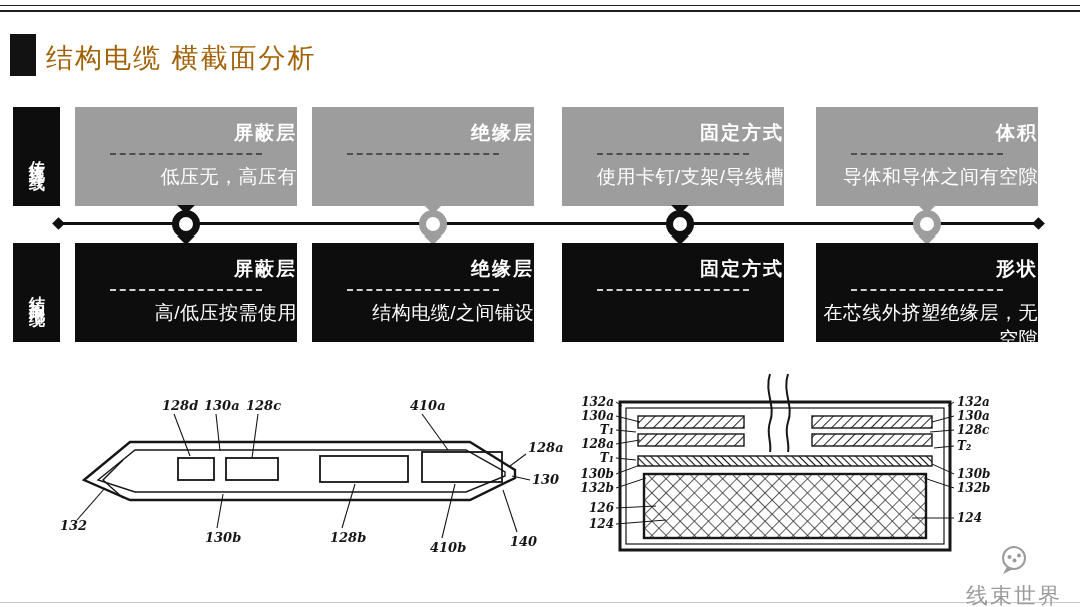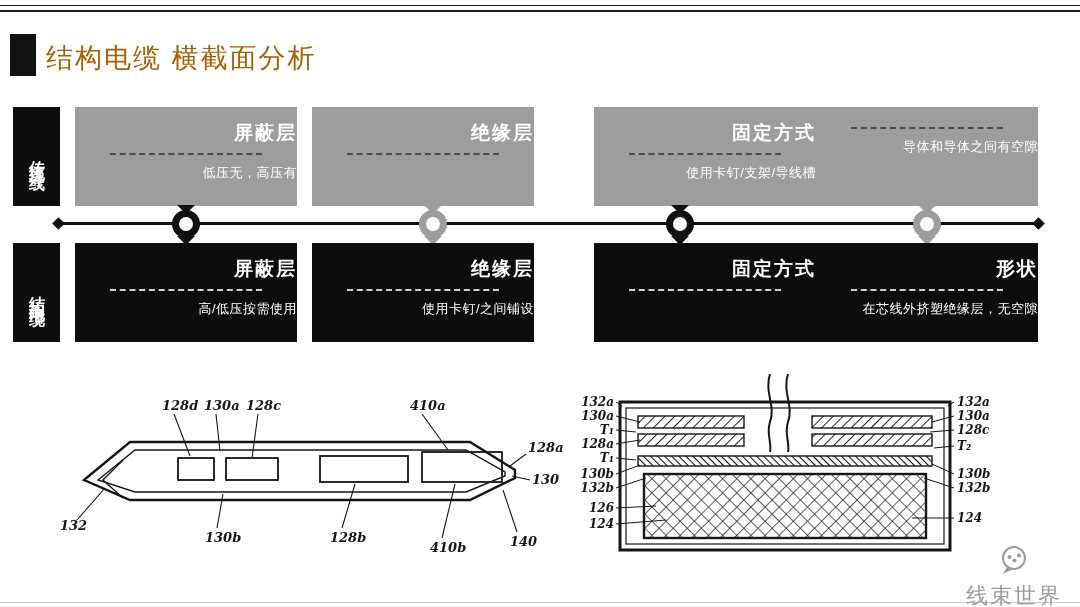--- a/index.html
+++ b/index.html
@@ -20,22 +20,22 @@
             font-size:16px; font-weight:bold; letter-spacing:5px; }
   .vlabel.r1 { top:107px; }
   .vlabel.r2 { top:243px; }
 
   .box { position:absolute; width:222px; height:99px; color:#fff; text-align:right; padding-top:13px; }
   .box.gray  { background:#9d9d9d; top:107px; }
   .box.black { background:#0d0d0d; top:243px; }
   .box .t { font-size:19px; font-weight:bold; letter-spacing:2px; }
   .box .dash { width:152px; margin:7px auto 9px; border-bottom:2px dashed #4d4d4d; }
   .box.black .dash { border-bottom-color:#d2d2d2; }
-  .box .d { font-size:13px; letter-spacing:0.5px;padding-left:20px; }
-  .c1{left:75px} .c2{left:312px} .c3{left:594px} .c4{left:816px}
+  .box .d { font-size:19px; letter-spacing:0.5px; }
+  .c1{left:75px} .c2{left:312px} .c3{left:562px} .c4{left:816px}
 
   .tline { position:absolute; left:58px; top:222px; width:980px; height:3px; background:#101010; }
   .tdot  { position:absolute; top:219px; width:9px; height:9px; background:#101010; transform:rotate(45deg); }
   .node { position:absolute; top:210px; width:28px; height:28px; border-radius:50%; background:#fff; border:7px solid #101010; }
   .node.gray { border-color:#9d9d9d; }
   .tri { position:absolute; width:0; height:0; border-left:9px solid transparent; border-right:9px solid transparent; border-top:9px solid #101010; }
   .tri.gray { border-top-color:#9d9d9d; }
 
   .fig { position:absolute; }
   .fig-left  { left:55px;  top:388px; }
@@ -69,20 +69,21 @@
   <div class="box gray c2">
     <div class="t">绝缘层</div>
     <div class="dash"></div>
   </div>
   <div class="box gray c3">
     <div class="t">固定方式</div>
     <div class="dash"></div>
     <div class="d">使用卡钉/支架/导线槽</div>
   </div>
   <div class="box gray c4">
+    <div class="t">体积</div>
     <div class="dash"></div>
     <div class="d">导体和导体之间有空隙</div>
   </div>
 
   <div class="tline"></div>
   <div class="tdot" style="left:54px"></div>
   <div class="tdot" style="left:1034px"></div>
 
   <div class="tri" style="left:177px; top:205px;"></div>
   <div class="tri gray" style="left:424px; top:205px;"></div>
@@ -100,21 +101,21 @@
   <div class="tri gray" style="left:918px; top:236px;"></div>
 
   <div class="box black c1">
     <div class="t">屏蔽层</div>
     <div class="dash"></div>
     <div class="d">高/低压按需使用</div>
   </div>
   <div class="box black c2">
     <div class="t">绝缘层</div>
     <div class="dash"></div>
-    <div class="d">使用卡钉/之间铺设</div>
+    <div class="d">结构电缆/之间铺设</div>
   </div>
   <div class="box black c3">
     <div class="t">固定方式</div>
     <div class="dash"></div>
   </div>
   <div class="box black c4">
     <div class="t">形状</div>
     <div class="dash"></div>
     <div class="d">在芯线外挤塑绝缘层，无空隙</div>
   </div>

